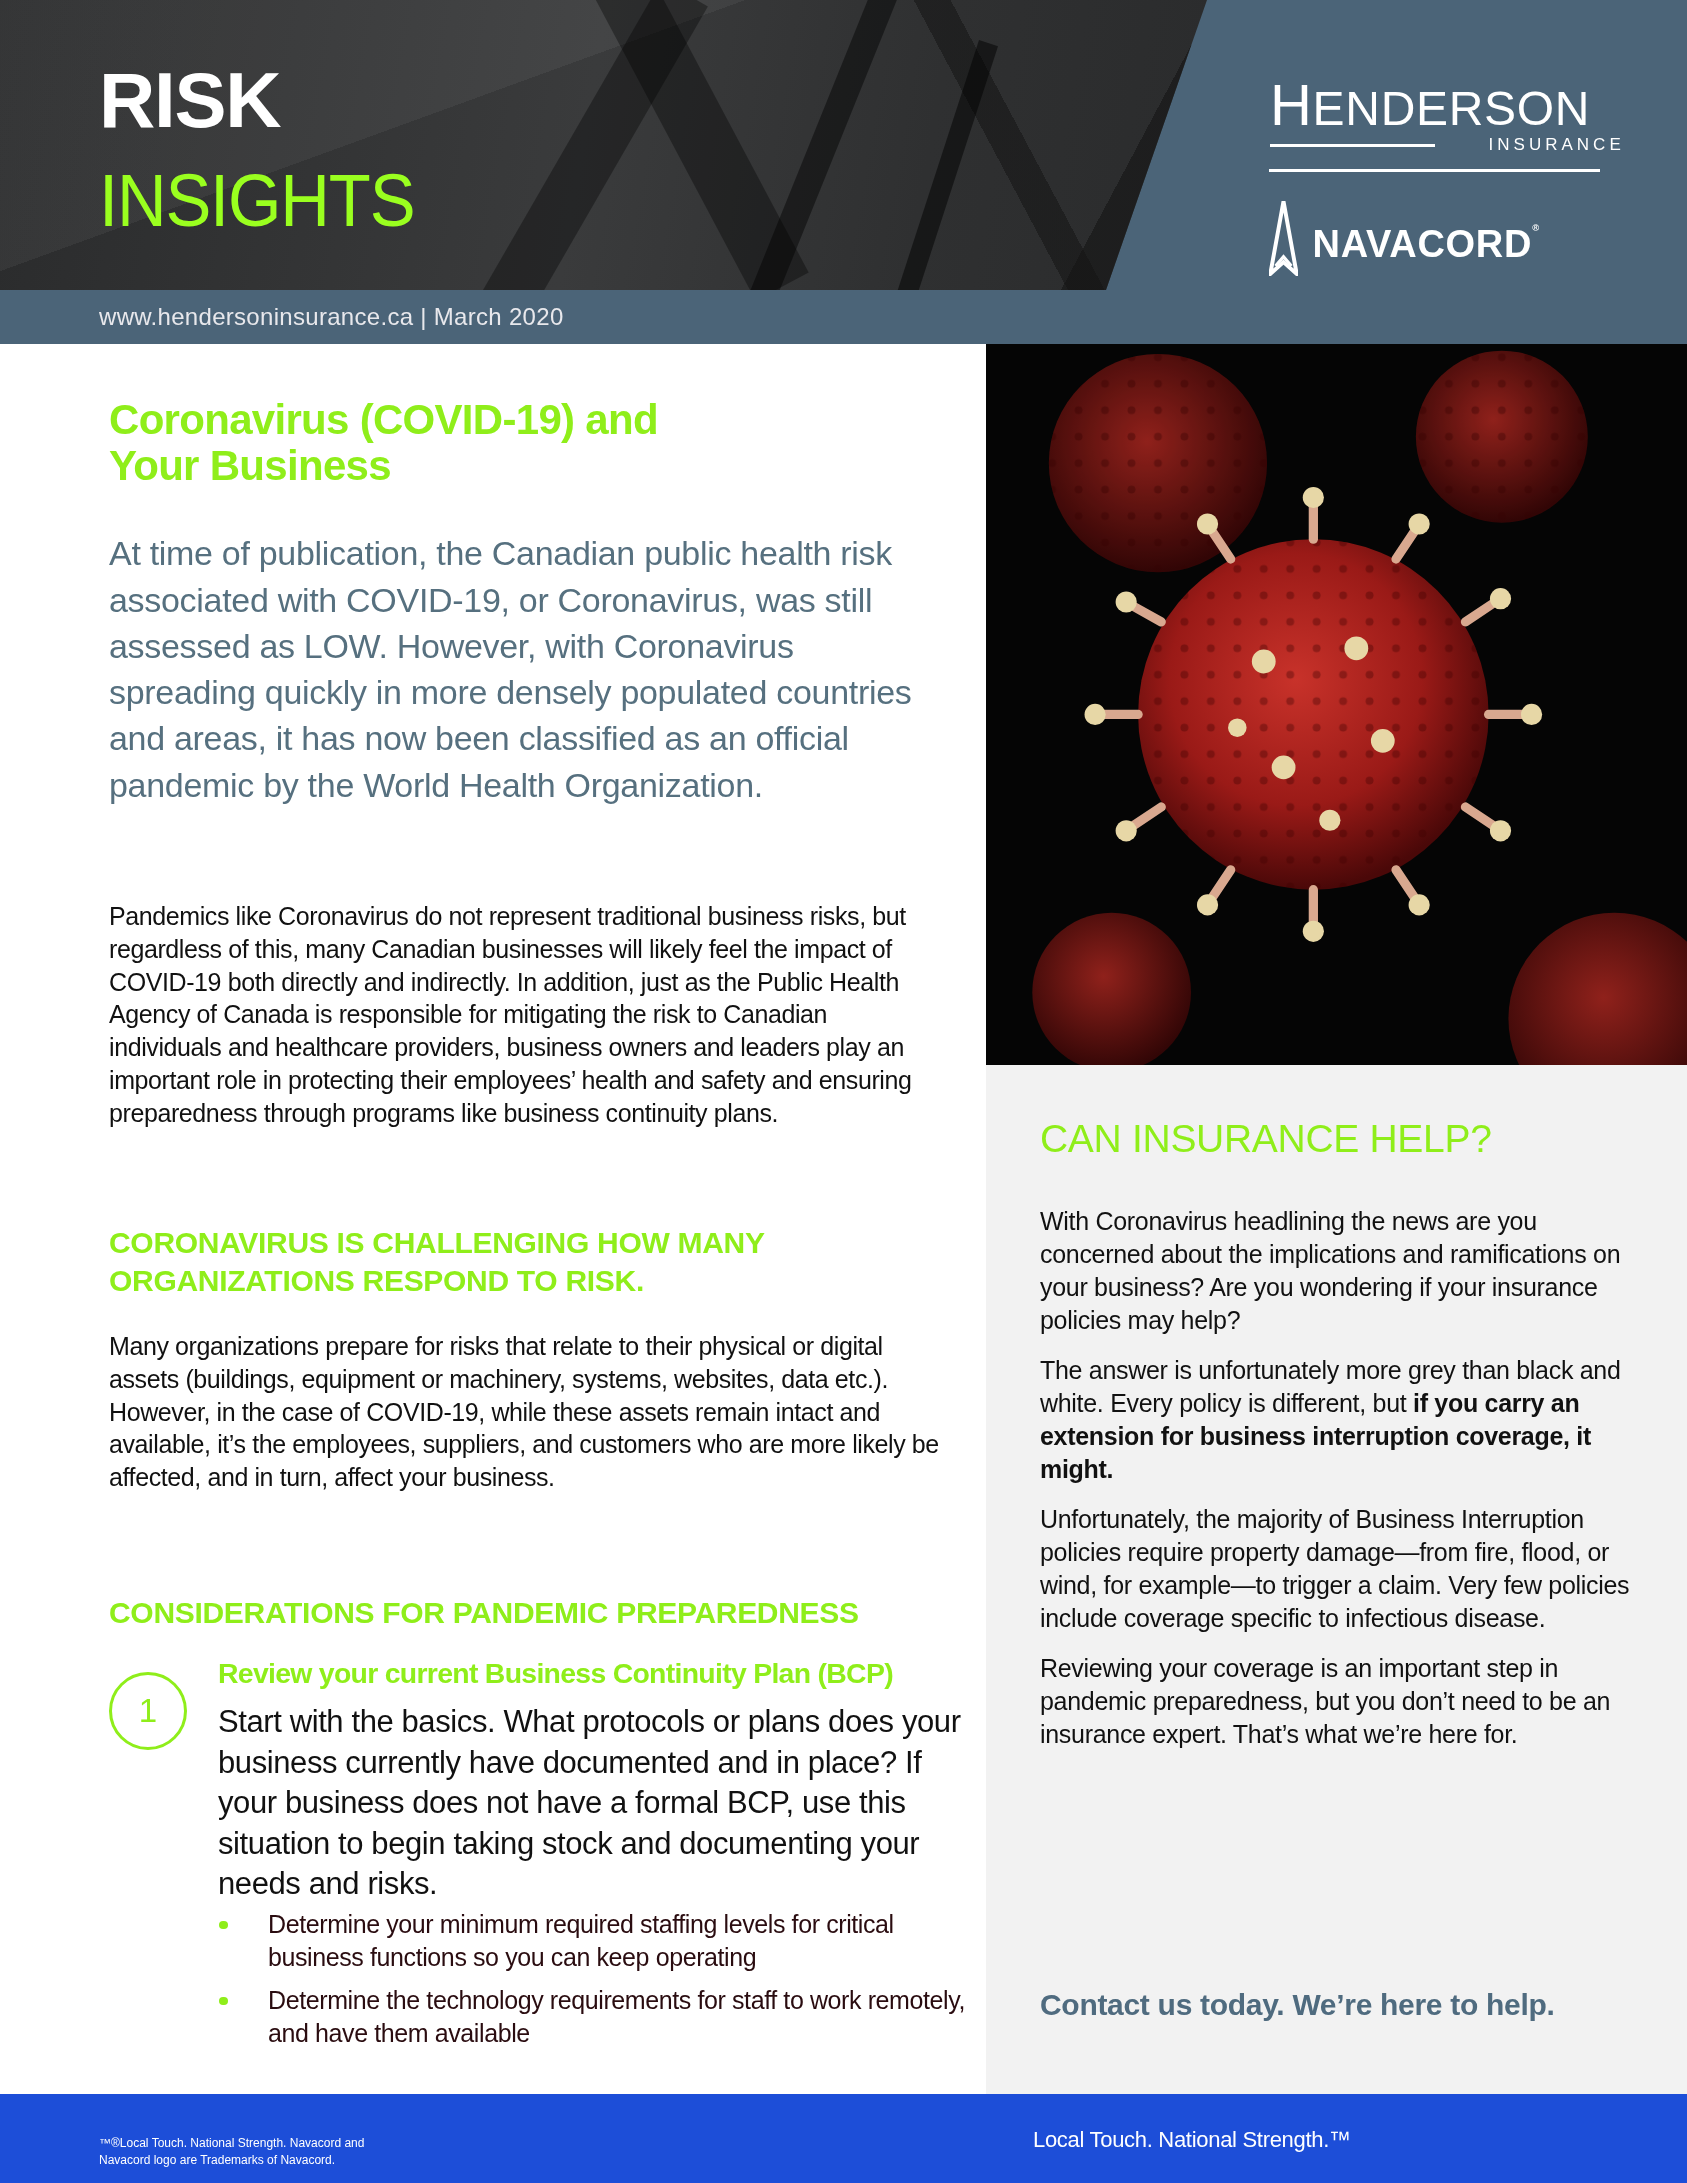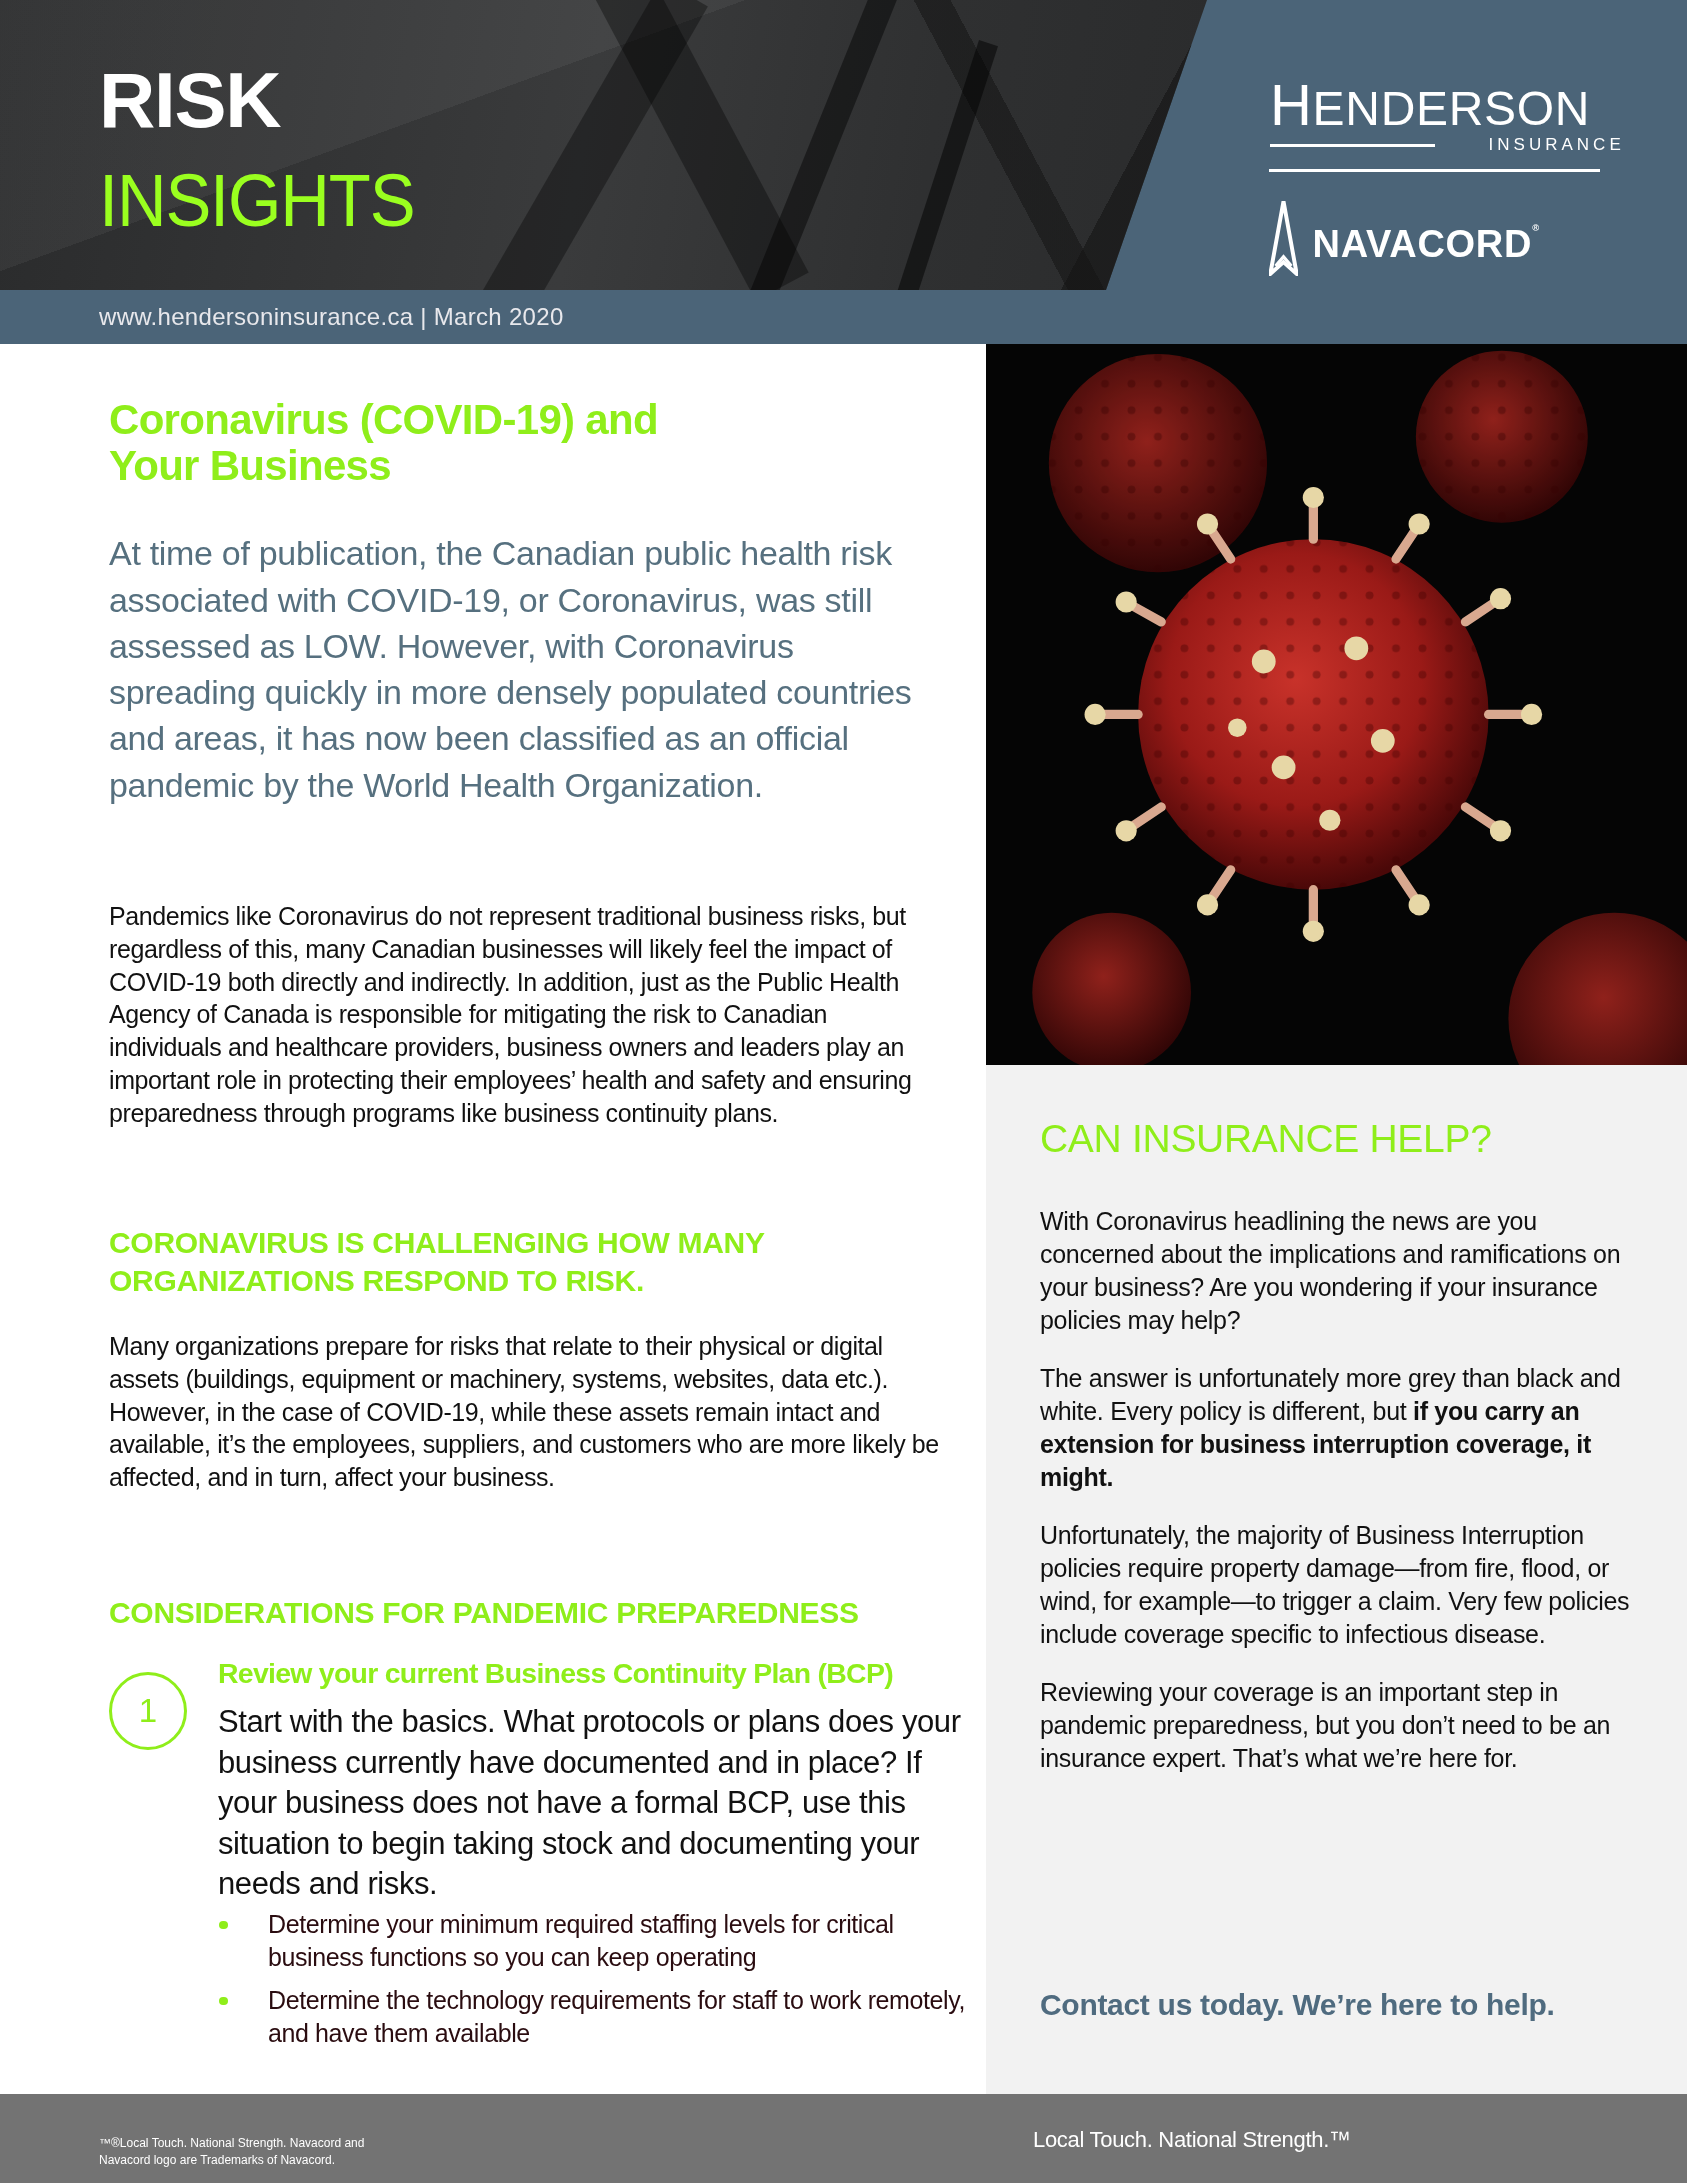--- a/index.html
+++ b/index.html
@@ -48,27 +48,27 @@
   .step-body { position: absolute; left: 109px; top: 45px; width: 748px; font-size: 31px; line-height: 1.31; letter-spacing: -0.4px; }
   .bullets { position: absolute; left: 109px; top: 251px; width: 748px; list-style: none; }
   .bullets li { position: relative; padding-left: 50px; font-size: 25px; line-height: 1.31; color: #2a0c10; letter-spacing: -0.4px; margin-bottom: 10.6px; }
   .bullets li::before { content: ""; position: absolute; left: 1.3px; top: 12.6px; width: 8.6px; height: 8.6px; border-radius: 50%; background: #8fee1a; }
 
   
   .sidebar { position: absolute; left: 986px; top: 344px; width: 701px; height: 1750px; background: #f2f2f2; }
   .virus { position: absolute; left: 0; top: 0; width: 701px; height: 721px; background: #050505; overflow: hidden; }
   .side-content { position: absolute; left: 54px; top: 774px; width: 595px; }
   .side-h { font-size: 39px; font-weight: 300; color: #8fee1a; letter-spacing: -0.3px; line-height: 1.1; }
-  .side-p { font-size: 25px; line-height: 1.32; color: #111; letter-spacing: -0.3px; margin-top: 25px; }
+  .side-p { font-size: 25px; line-height: 1.32; color: #111; letter-spacing: -0.3px; margin-top: 17px; }
   .side-p b { font-weight: bold; }
   .side-p.first { margin-top: 44px; }
   .side-cta { position: absolute; left: 54px; top: 1644px; font-size: 30px; font-weight: bold; color: #4f6b7f; letter-spacing: -0.3px; }
 
   
-  .footer { position: absolute; left: 0; top: 2094px; width: 1687px; height: 89px; background: #737373; }
+  .footer { position: absolute; left: 0; top: 2094px; width: 1687px; height: 89px; background: #1d4ed8; }
   .footer-legal { position: absolute; left: 99px; top: 41px; font-size: 12px; line-height: 1.45; color: #ffffff; }
   .footer-tagline { position: absolute; left: 1033px; top: 33px; font-size: 22px; color: #ffffff; letter-spacing: -0.3px; }
 </style>
 </head>
 <body>
 
 <header class="header">
   <div class="header-photo">
     <div class="beam" style="left:582px;top:-26.5px;width:60px;height:370px;transform:rotate(-28deg);"></div>
     <div class="beam" style="left:662px;top:-20px;width:53px;height:370px;transform:rotate(30deg);"></div>

